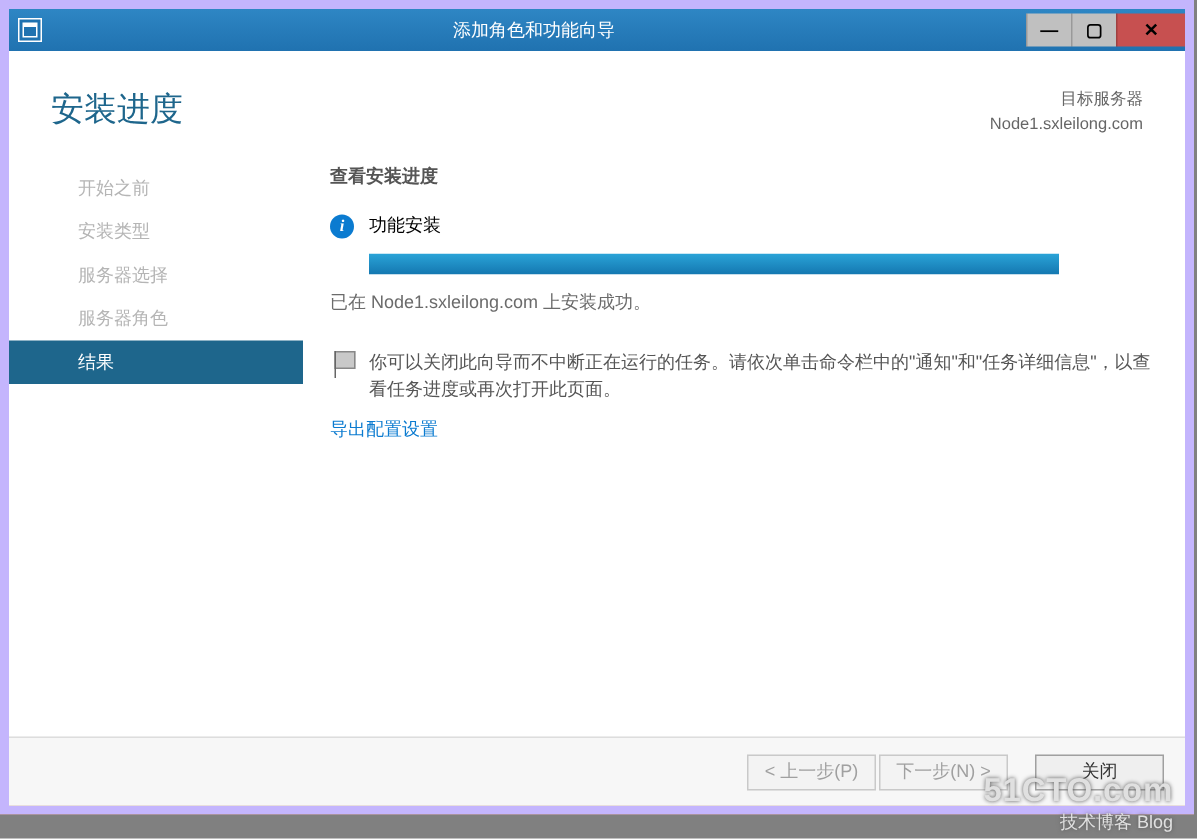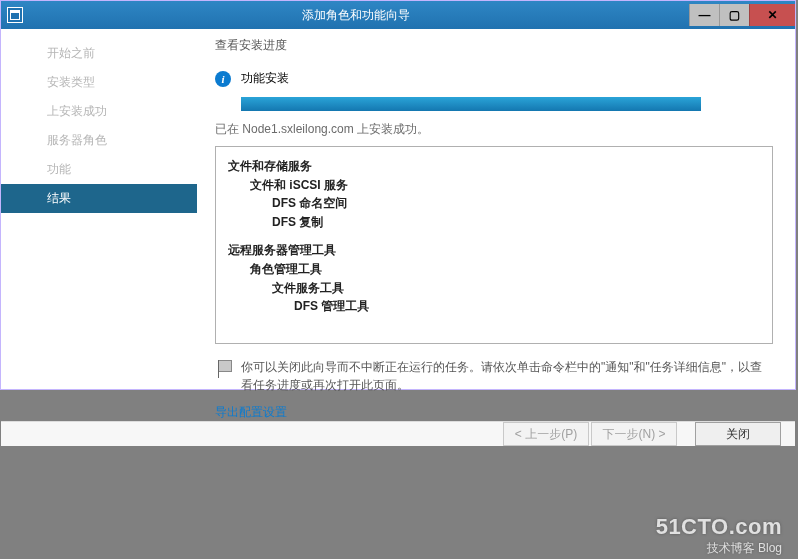--- a/index.html
+++ b/index.html
@@ -7,23 +7,23 @@
       font-family: "Microsoft YaHei", "Segoe UI", sans-serif;
       font-size: 12px;
       background: #808080;
       width: 798px;
       height: 559px;
       overflow: hidden;
       position: relative;
     }
     .window {
       width: 796px;
-      height: 390px;
+      height: 543px;
       background: #a16207;
-      border: 1px solid #c4b5fd;
+      border: 6px solid #c4b5fd;
       position: relative;
     }
     .titlebar {
       height: 28px;
       background: linear-gradient(#2e86c4, #2072b0);
       display: flex;
       align-items: center;
       position: relative;
     }
     .title-icon {
@@ -108,20 +108,21 @@
     .main {
       flex: 1;
       padding: 8px 12px 0 18px;
       display: flex;
       flex-direction: column;
     }
     .subhead {
       color: #555;
       margin-bottom: 16px;
       font-size: 12px;
+      font-weight: bold;
     }
     .status-line {
       display: flex;
       align-items: center;
       gap: 10px;
       margin-bottom: 6px;
     }
     .info-ic {
       width: 16px; height: 16px;
       border-radius: 50%;
@@ -248,53 +249,49 @@
     <div class="title-icon"></div>
     <div class="title-text">添加角色和功能向导</div>
     <div class="win-btns">
       <div class="win-btn min-btn">—</div>
       <div class="win-btn max-btn">▢</div>
       <div class="win-btn close-btn">✕</div>
     </div>
   </div>
 
   <div class="content">
+    <div class="header-row">
+      <div class="page-title">安装进度</div>
+      <div class="target">
+        <div>目标服务器</div>
+        <div>Node1.sxleilong.com</div>
+      </div>
+    </div>
 
     <div class="body-row">
       <div class="sidebar">
         <div class="step">开始之前</div>
         <div class="step">安装类型</div>
-        <div class="step">上安装成功</div>
+        <div class="step">服务器选择</div>
         <div class="step">服务器角色</div>
-        <div class="step">功能</div>
         <div class="step active">结果</div>
       </div>
 
       <div class="main">
         <div class="subhead">查看安装进度</div>
 
         <div class="status-line">
           <div class="info-ic">i</div>
           <div>功能安装</div>
         </div>
         <div class="progress">
           <div class="progress-fill"></div>
         </div>
         <div class="done-msg">已在 Node1.sxleilong.com 上安装成功。</div>
 
-        <div class="details-box">
-          <div class="bold lvl0">文件和存储服务</div>
-          <div class="bold lvl1">文件和 iSCSI 服务</div>
-          <div class="bold lvl2">DFS 命名空间</div>
-          <div class="bold lvl2">DFS 复制</div>
-          <div class="bold lvl0" style="margin-top:10px">远程服务器管理工具</div>
-          <div class="bold lvl1">角色管理工具</div>
-          <div class="bold lvl2">文件服务工具</div>
-          <div class="bold lvl3">DFS 管理工具</div>
-        </div>
 
         <div class="note-row">
           <div class="flag-ic"></div>
           <div>你可以关闭此向导而不中断正在运行的任务。请依次单击命令栏中的"通知"和"任务详细信息"，以查看任务进度或再次打开此页面。</div>
         </div>
 
         <a class="export-link">导出配置设置</a>
       </div>
     </div>
 

